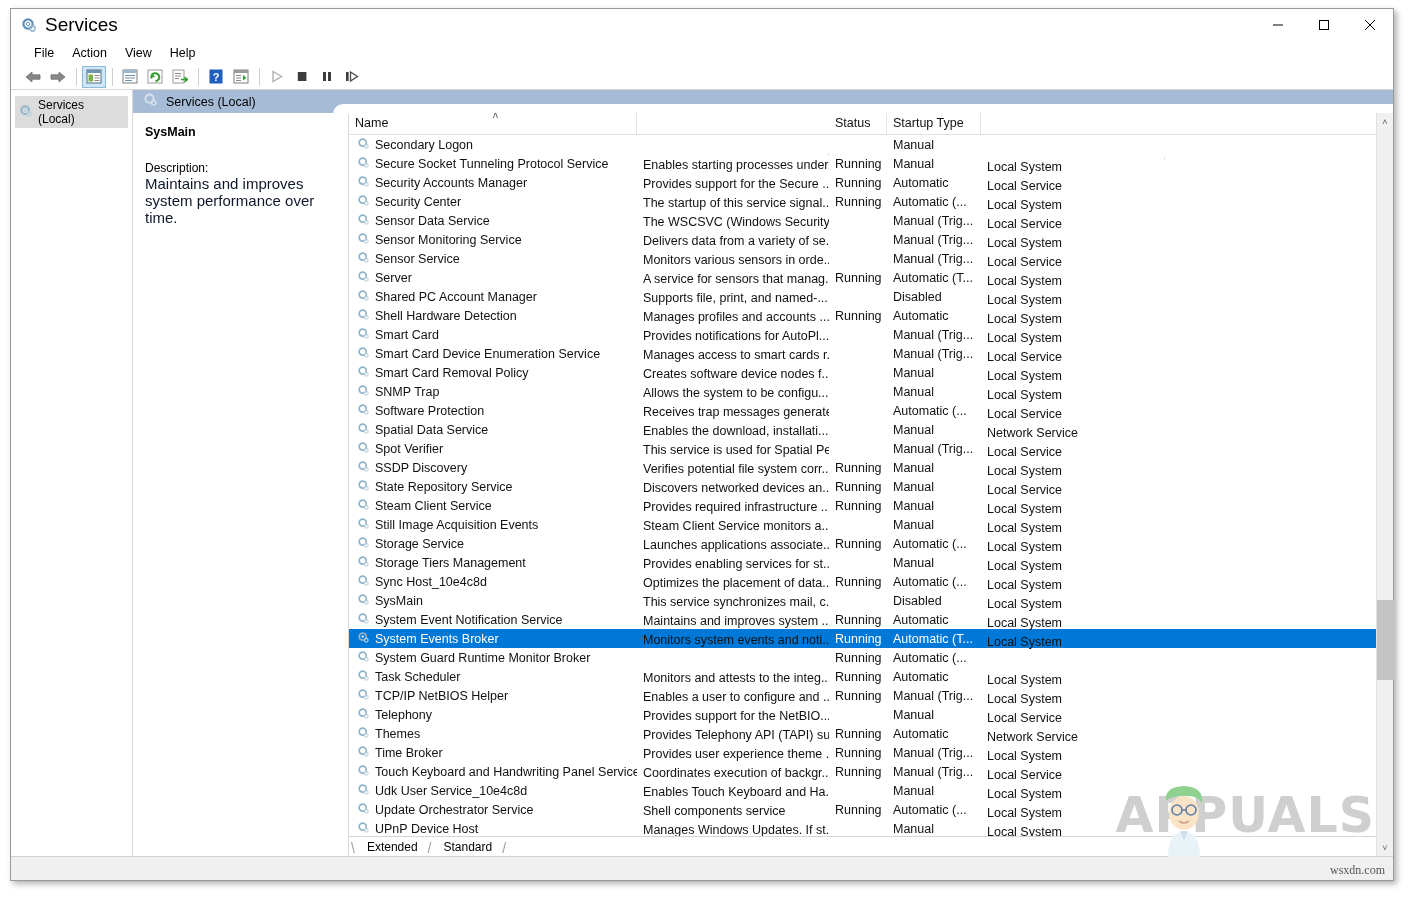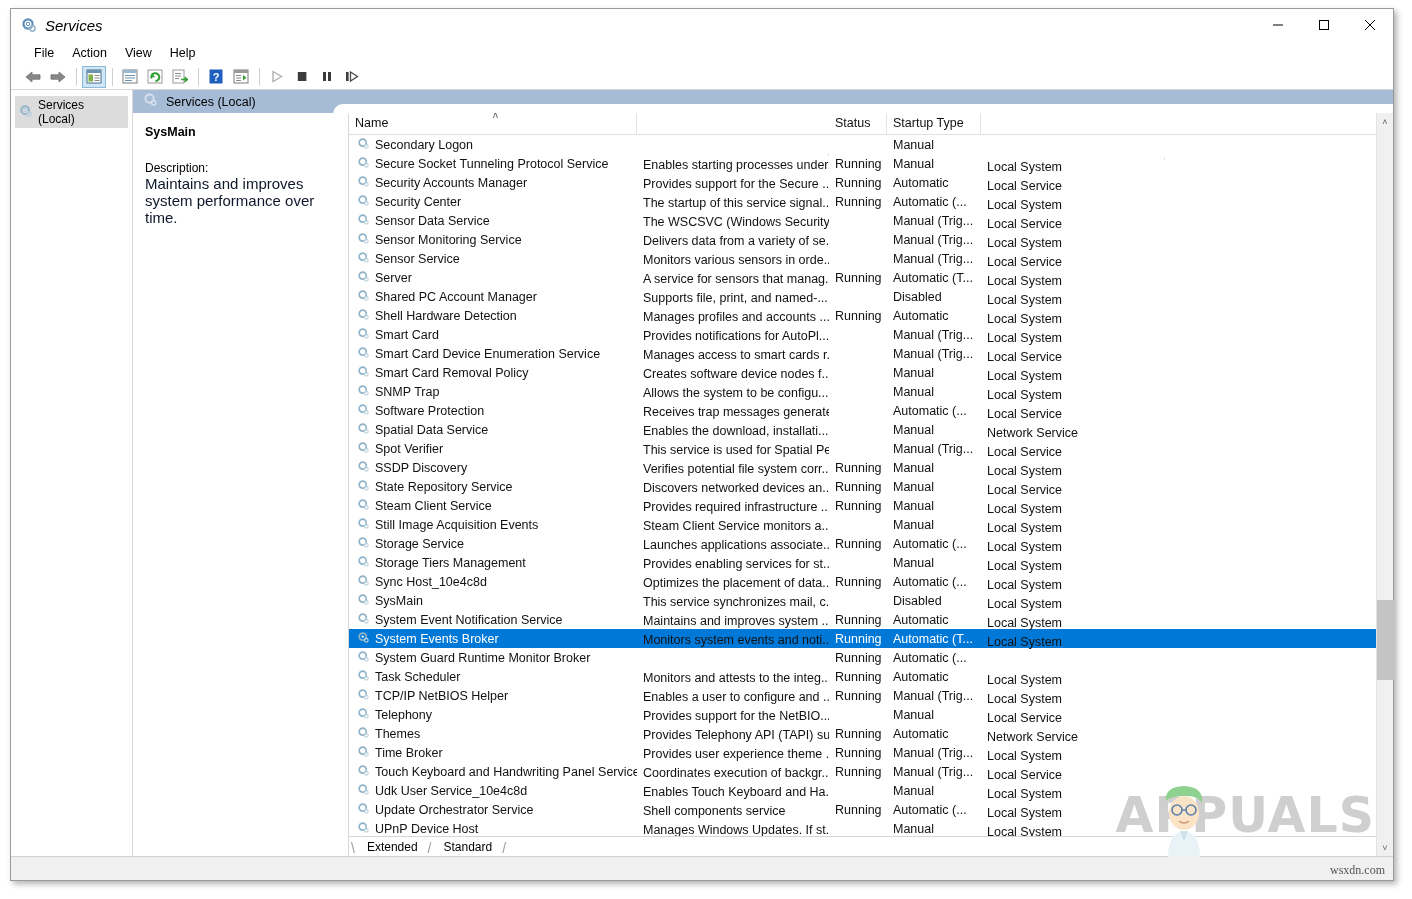--- a/index.html
+++ b/index.html
@@ -30,21 +30,21 @@
     background: #ffffff;
     flex: 0 0 auto;
     position: relative;
   }
   .titlebar .app-icon {
     margin-left: 10px; margin-right: 8px;
     width: 16px; height: 16px;
     flex: 0 0 auto;
   }
   .titlebar .title-text {
-    font-size: 15px; color: #000; font-style: italic;
+    font-size: 19px; color: #000;
   }
   .wincontrols {
     position: absolute; right: 0; top: 0;
     display: flex; height: 32px;
   }
   .wincontrols > div {
     width: 46px; height: 32px;
     display: flex; align-items: center; justify-content: center;
     font-size: 13px; color: #000;
   }

